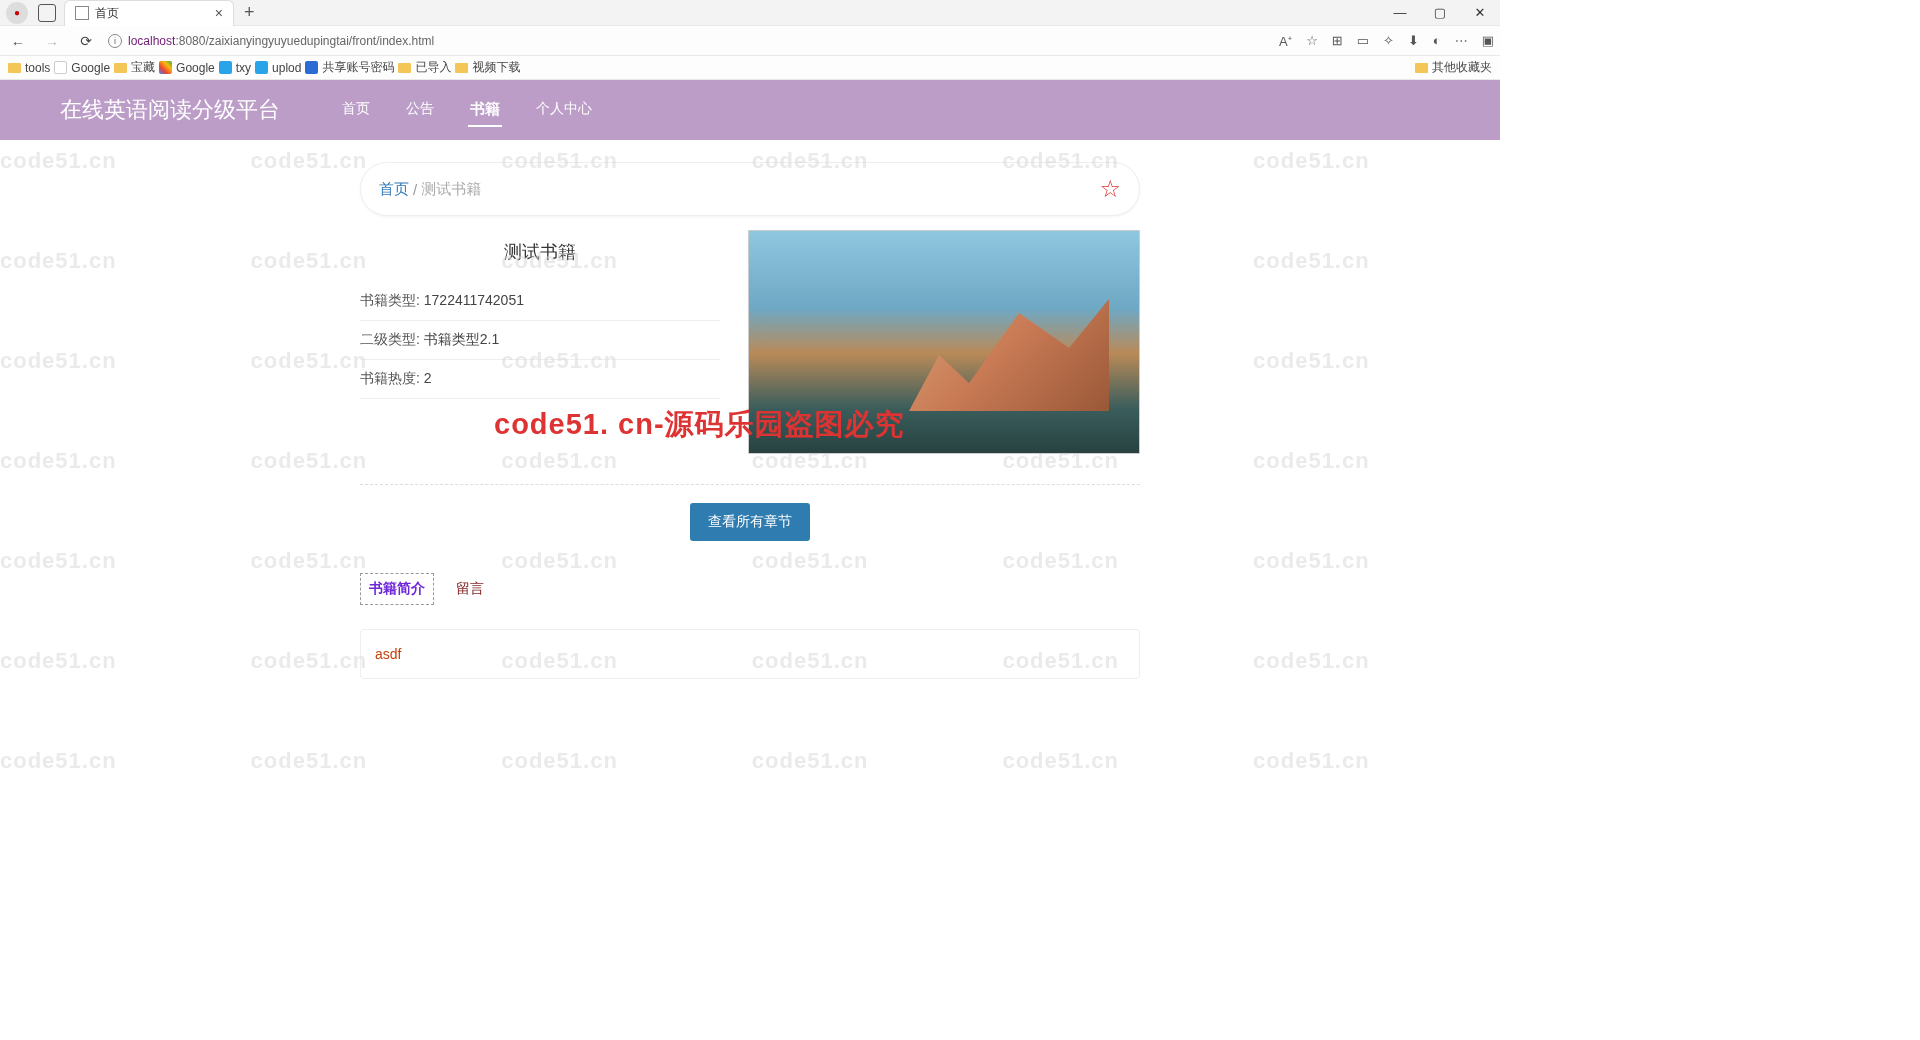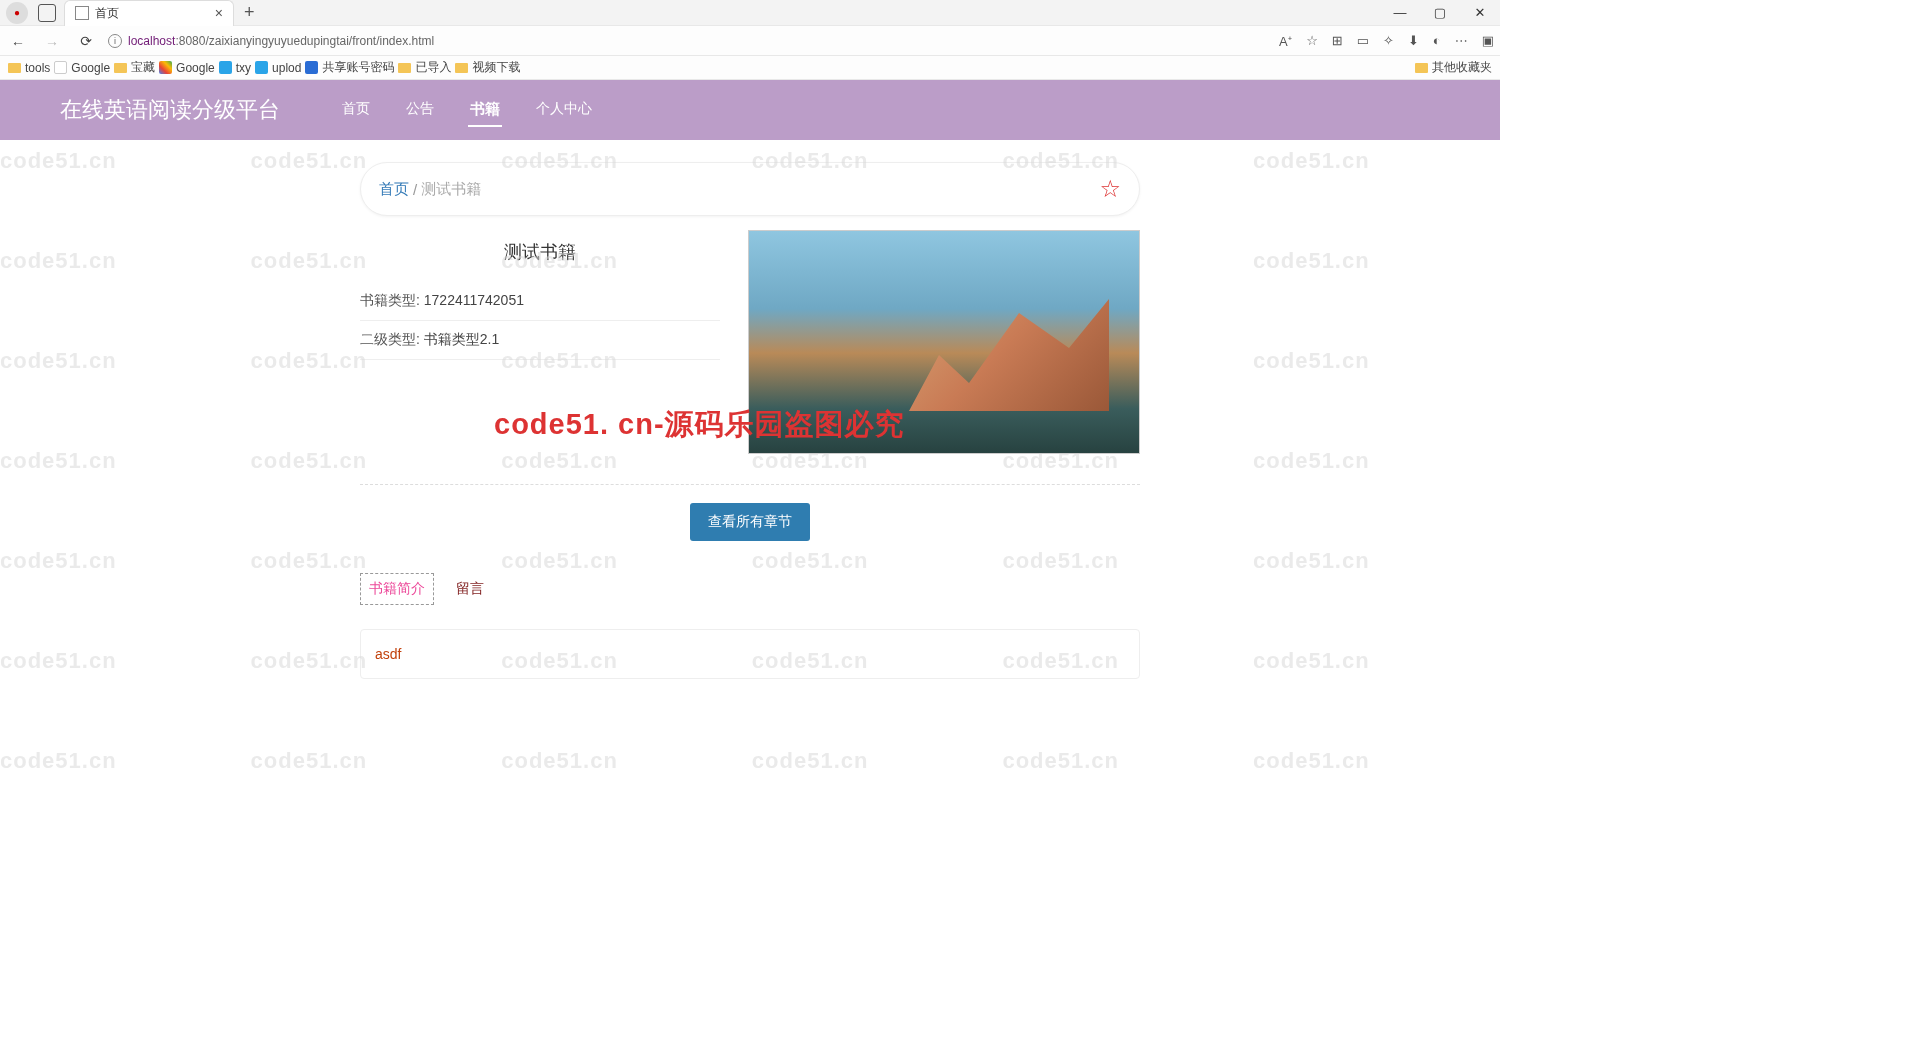--- a/index.html
+++ b/index.html
@@ -56,21 +56,21 @@
 .detail .info .row { padding: 10px 0; border-bottom: 1px solid #eee; font-size: 14px; color: #444; }
 .detail .info .row .lbl { color: #555; }
 .detail .cover { width: 392px; height: 224px; margin-left: 28px; background: linear-gradient(180deg,#8fc6e0 0%,#6fa8c4 35%,#b98a58 55%,#3a5d5c 80%,#274240 100%); border: 1px solid #ccc; position: relative; overflow: hidden; }
 .detail .cover::before { content: ""; position: absolute; right: 30px; top: 40px; width: 200px; height: 140px; background: linear-gradient(135deg,#d9a978,#c97b55,#9a5838); clip-path: polygon(0 100%,15% 60%,30% 80%,55% 30%,80% 55%,100% 20%,100% 100%); }
 
 .divider { border-bottom: 1px dashed #ddd; margin: 30px 0 18px; }
 .chapter-btn { display: block; margin: 0 auto; background: #2f7db0; color: #fff; border: none; padding: 10px 18px; font-size: 14px; border-radius: 3px; cursor: pointer; text-align: right; }
 
 .tabs { margin-top: 32px; display: flex; gap: 14px; align-items: center; }
 .tabs .tabbtn { font-size: 14px; padding: 6px 8px; cursor: pointer; }
-.tabs .tabbtn.active { border: 1px dashed #999; color: #ec4899; }
+.tabs .tabbtn.active { border: 1px dashed #999; color: #6d28d9; font-weight: bold; }
 .tabs .tabbtn.inactive { color: #7f1d1d; }
 
 .intro-box { margin-top: 24px; border: 1px solid #eee; border-radius: 4px; padding: 16px 14px; font-size: 14px; color: #c2410c; }
 </style>
 </head>
 <body>
 
 <div class="titlebar">
   <div class="profile">●</div>
   <div class="tabstrip-icon"></div>
@@ -178,20 +178,21 @@
     <span class="sep">/</span>
     <span class="cur">测试书籍</span>
     <span class="star">☆</span>
   </div>
 
   <div class="detail">
     <div class="info">
       <h2>测试书籍</h2>
       <div class="row"><span class="lbl">书籍类型:</span> <span>1722411742051</span></div>
       <div class="row"><span class="lbl">二级类型:</span> <span>书籍类型2.1</span></div>
+      <div class="row"><span class="lbl">书籍热度:</span> <span>2</span></div>
     </div>
     <div class="cover"></div>
   </div>
 
   <div class="divider"></div>
   <button class="chapter-btn">查看所有章节</button>
 
   <div class="tabs">
     <div class="tabbtn active">书籍简介</div>
     <div class="tabbtn inactive">留言</div>

